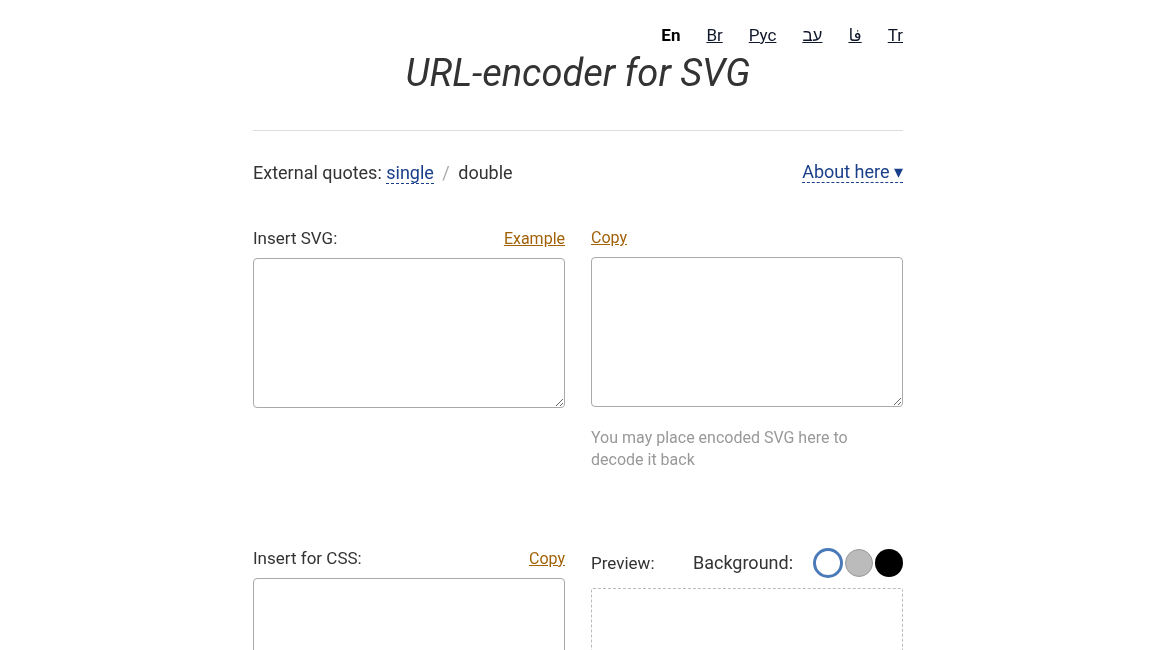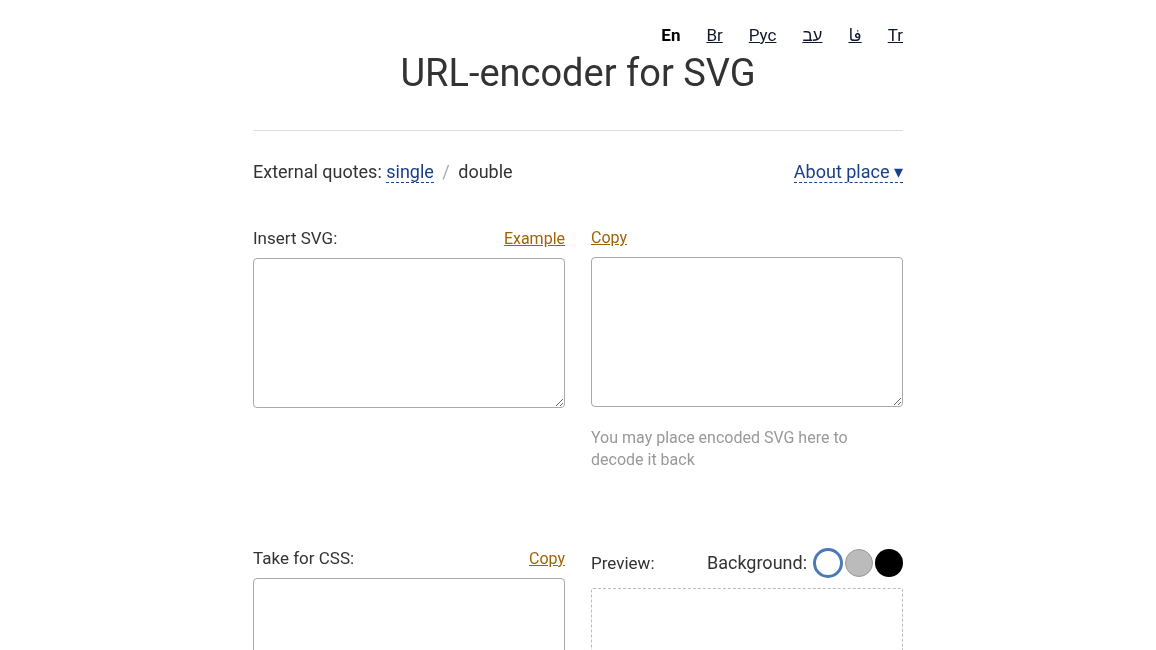--- a/index.html
+++ b/index.html
@@ -33,29 +33,31 @@
       color: #0f172a;
       text-decoration: underline;
       cursor: pointer;
     }
     h1 {
       text-align: center;
       font-size: 38px;
       font-weight: 400;
       color: #333;
       margin-bottom: 35px;
+      font-style: italic;
     }
     hr {
       border: none;
       border-top: 1px solid #ddd;
       margin-bottom: 30px;
     }
     .controls-row {
       display: flex;
       justify-content: space-between;
+      align-items: center;
       margin-bottom: 45px;
     }
     .quotes {
       font-size: 18px;
       color: #333;
     }
     .quotes .opt {
       cursor: pointer;
     }
     .quotes .single {
@@ -111,21 +113,21 @@
       line-height: 1.4;
     }
     .bg-controls {
       display: flex;
       align-items: center;
       gap: 2px;
     }
     .bg-label {
       font-size: 18px;
       color: #333;
-      margin-right: 4px;
+      margin-right: 18px;
     }
     .swatch {
       width: 28px;
       height: 28px;
       border-radius: 50%;
       cursor: pointer;
       display: inline-block;
     }
     .swatch-white {
       background: #fff;
@@ -167,21 +169,21 @@
 
   <hr>
 
   <div class="controls-row">
     <div class="quotes">
       <span>External quotes:</span>
       <span class="opt single">single</span>
       <span class="sep">/</span>
       <span class="opt">double</span>
     </div>
-    <span class="about-tool">About place ▾</span>
+    <span class="about-tool">About here ▾</span>
   </div>
 
   <div class="grid">
     <div>
       <div class="panel-header">
         <h2>Insert SVG:</h2>
         <span class="action-link">Example</span>
       </div>
       <textarea style=""></textarea>
     </div>
@@ -189,21 +191,21 @@
     <div>
       <div class="panel-header">
         <span class="action-link">Copy</span>
       </div>
       <textarea style=""></textarea>
       <p class="hint">You may place encoded SVG here to decode it back</p>
     </div>
 
     <div class="row2">
       <div class="panel-header">
-        <h2>Take for CSS:</h2>
+        <h2>Insert for CSS:</h2>
         <span class="action-link">Copy</span>
       </div>
       <textarea style=""></textarea>
     </div>
 
     <div class="row2">
       <div class="panel-header">
         <h2>Preview:</h2>
         <div class="bg-controls">
           <span class="bg-label">Background:</span>

